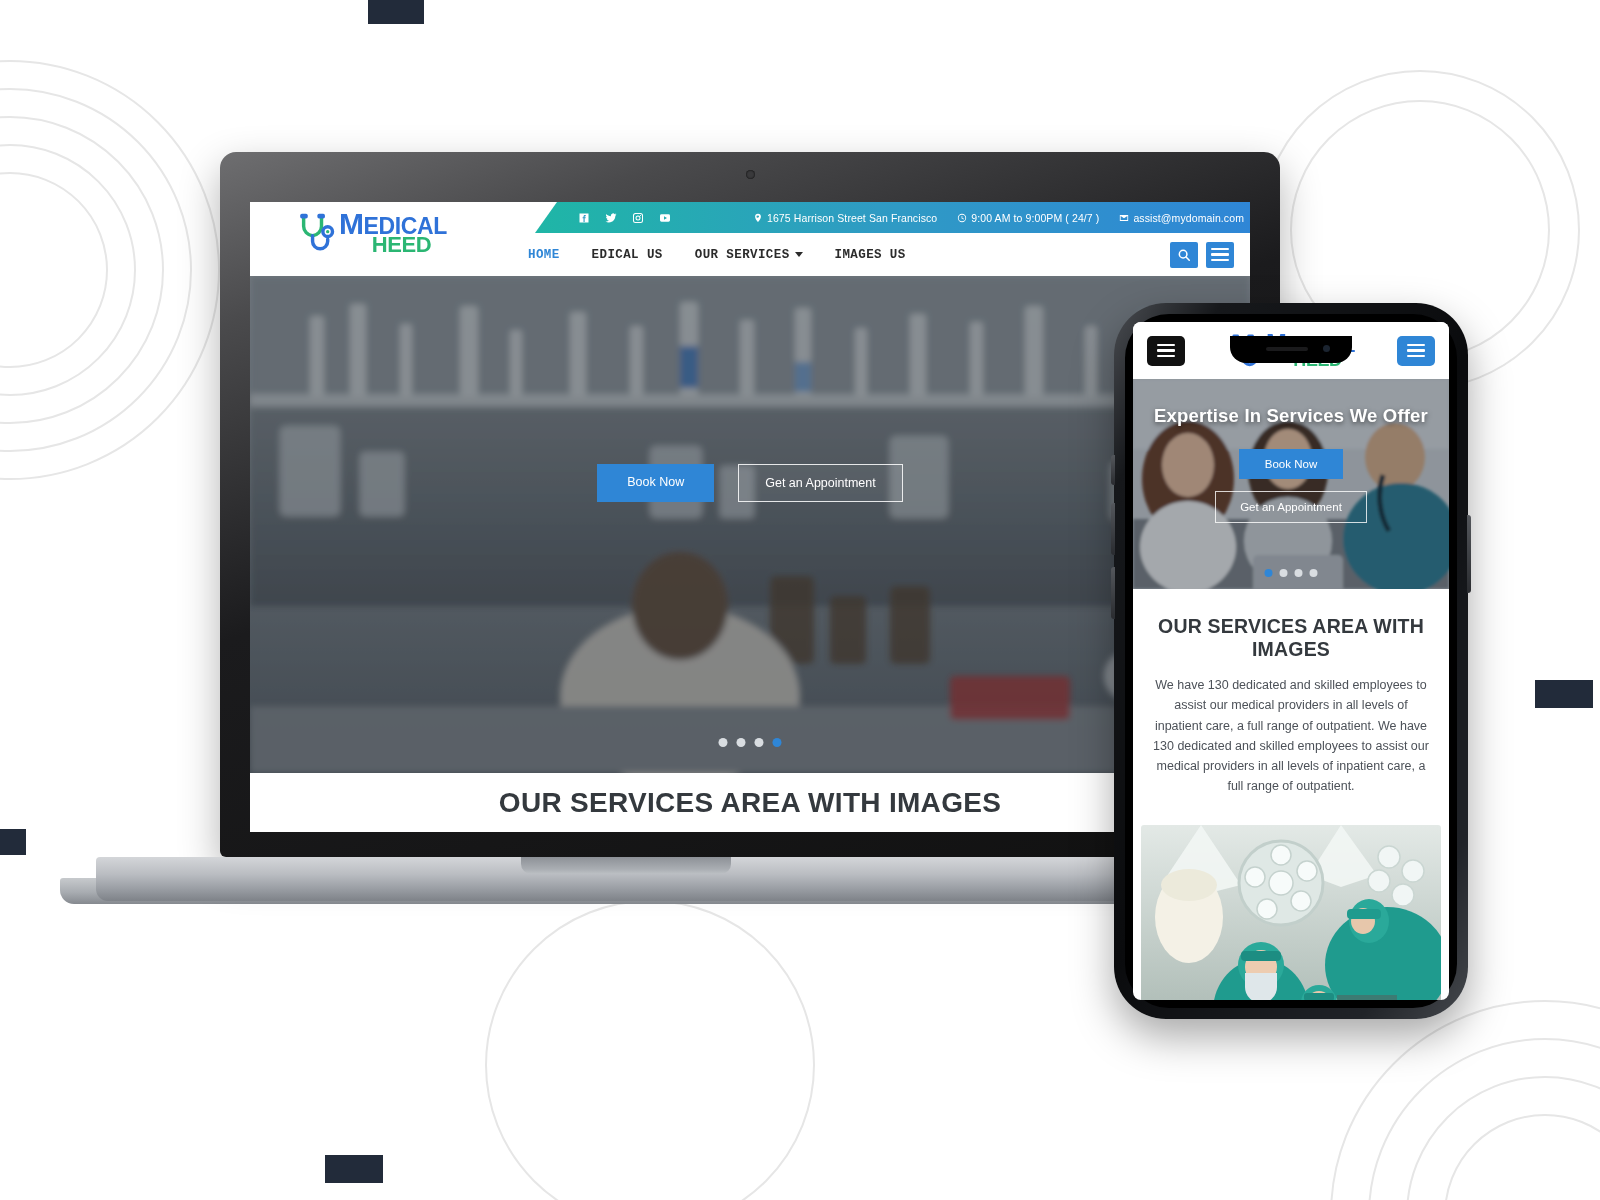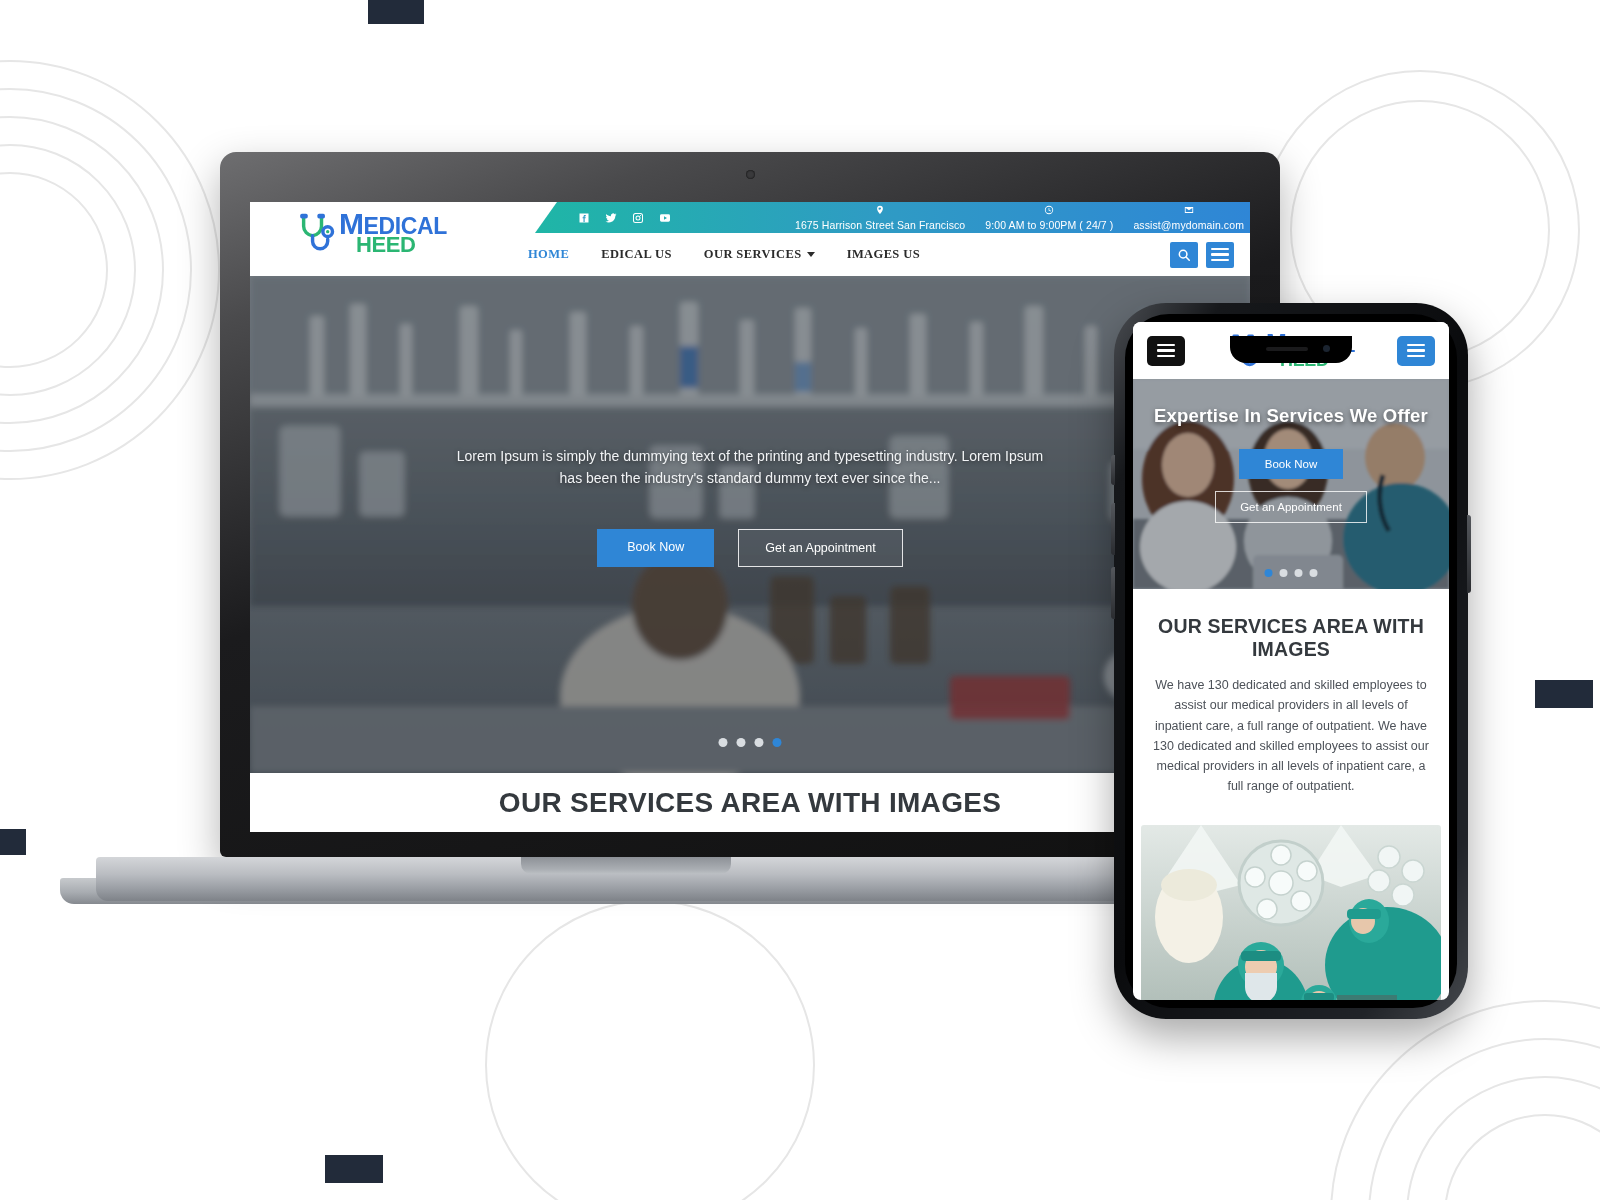--- a/index.html
+++ b/index.html
@@ -62,35 +62,35 @@
     display: flex; align-items: center;
     clip-path: polygon(22px 0, 100% 0, 100% 100%, 0 100%);
   }
   .socials { display: flex; gap: 14px; margin-left: 42px; }
   .soc { width: 13px; height: 13px; display: flex; align-items: center; justify-content: center;
          color: #fff; font-size: 10px; }
   .soc svg { width: 12px; height: 12px; fill: #fff; }
   .contacts { display: flex; align-items: center; gap: 20px; margin-left: auto; margin-right: 6px; }
   .ct { display: flex; align-items: center; gap: 4px; color: #fff;
         font-size: 10.5px; font-family: "Liberation Sans Narrow","Liberation Sans",sans-serif;
-        letter-spacing: .1px; white-space: nowrap; flex-direction: column; }
+        letter-spacing: .1px; white-space: nowrap; }
   .ct svg { width: 10px; height: 10px; fill: #fff; }
 
   .navrow { position: relative; height: 43px; background: #fff; display: flex; align-items: center; gap: 36px; }
   .logo { position: absolute; left: 44px; top: -22px; display: flex; align-items: center; }
   .logo-mark { width: 44px; height: 44px; }
   .logo-words { margin-left: 1px; line-height: .82; }
   .logo-l1 { font-size: 23px; font-weight: bold; color: #2f72d8; letter-spacing: -.4px;
              font-family: "Liberation Sans", sans-serif; }
   .logo-l1 .mbig { font-size: 30px; color: #2f72d8; }
   .logo-l2 { font-size: 22px; font-weight: bold; color: #2bb673; letter-spacing: -.4px;
-             margin-left: 17px; font-family: "Liberation Sans", sans-serif; }
+             margin-left: 17px; font-family: "Liberation Sans", sans-serif; text-align: center; }
   .menu { display: flex; align-items: center; gap: 32px; margin-left: 278px; }
   .mi { font-size: 12.5px; font-weight: bold; letter-spacing: .4px; color: #2b2b2b;
-        font-family: Liberation Serif, serif; white-space: nowrap;
+        font-family: Liberation Mono, monospace; white-space: nowrap;
         display: flex; align-items: center; gap: 5px; }
   .mi.active { color: #2f86d6; }
   .caret { width: 0; height: 0; border-left: 4px solid transparent; border-right: 4px solid transparent;
            border-top: 5px solid #2b2b2b; }
   .nav-actions { display: flex; gap: 8px; margin-left: auto; margin-right: 16px; }
   .nav-btn { width: 28px; height: 26px; background: #2f86d6; display: flex; align-items: center;
              justify-content: center; border-radius: 2px; }
   .nav-btn svg { width: 14px; height: 14px; fill: #fff; stroke: #fff; }
 
   
@@ -392,21 +392,20 @@
                   </g>
                   <g fill="#e9edf0" opacity="0.85">
                     <circle cx="880" cy="400" r="26"></circle>
                     <circle cx="930" cy="412" r="20"></circle>
                   </g>
                 </g>
               </svg>
             </div>
             <div class="hero-ov"></div>
             <div class="hero-inner">
-              <div class="hero-p">Lorem Ipsum is simply the dummying text of the printing and typesetting industry. Lorem Ipsum has been the industry's standard dummy text ever since the...</div>
               <div class="hero-btns">
                 <span class="btn-primary">Book Now</span>
                 <span class="btn-ghost">Get an Appointment</span>
               </div>
             </div>
             <div class="dots">
               <span class="dot"></span>
               <span class="dot"></span>
               <span class="dot"></span>
               <span class="dot on"></span>

